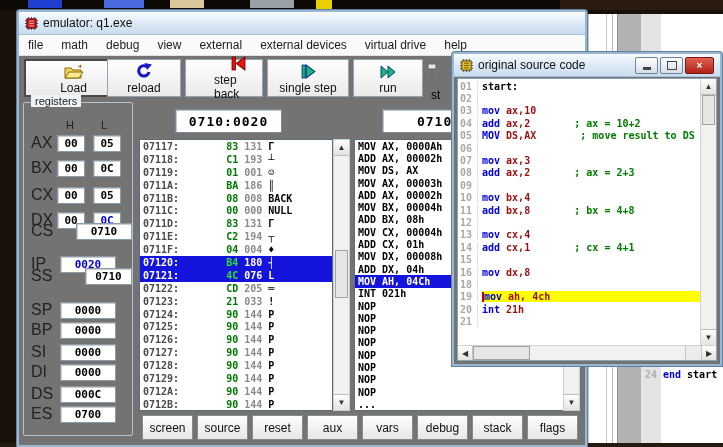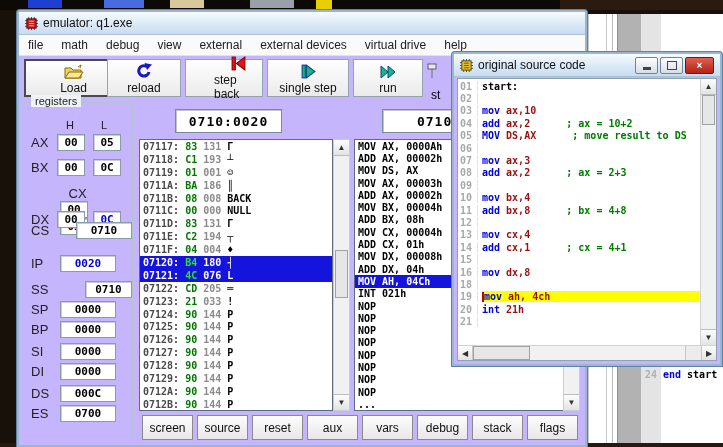--- a/index.html
+++ b/index.html
@@ -1,49 +1,49 @@
 <!DOCTYPE html>
 <html><head>
 <meta charset="utf-8">
 <style>
   html,body{margin:0;padding:0;background:#17110a;}
   .stage{position:relative;width:723px;height:447px;overflow:hidden;background:#17110a;font-family:"Liberation Sans",sans-serif;}
   .frag{position:absolute;}
   
-  .win{position:absolute;background:#c4b5fd;border:2px solid #9cb6d0;box-shadow:0 0 0 1px #5f82a4;border-radius:3px 3px 0 0;}
+  .win{position:absolute;background:#737373;border:2px solid #9cb6d0;box-shadow:0 0 0 1px #5f82a4;border-radius:3px 3px 0 0;}
   .titlebar{height:22px;background:linear-gradient(#f7fbff,#dbe9f6 55%,#c9dcee);display:flex;align-items:center;padding:0 6px;gap:5px;border-bottom:1px solid #a9c1d9;font-size:12px;color:#101010;}
   .title-text{white-space:nowrap;}
   .emu{left:17px;top:10px;width:566px;height:433px;z-index:20;}
   .src-win{left:452px;top:8px;width:266px;height:310px;z-index:30;margin-top:44px;}
   .editor-frag{position:absolute;left:584px;top:14px;width:139px;height:429px;background:#ffffff;z-index:10;}
   
   .menubar{height:20px;background:#fafafa;border-bottom:1px solid #e2e2e2;display:flex;align-items:center;font-size:12px;color:#1c1c1c;}
   .menu-item{padding:0 9px;cursor:default;}
   .toolbar-btn{position:absolute;top:47px;height:38px;background:linear-gradient(#ffffff,#eaeaea);border:1px solid #96a2ae;display:flex;flex-direction:column;align-items:center;justify-content:center;gap:1px;font-size:12px;color:#101010;box-sizing:border-box;}
   .btn-default{border:2px solid #4a4a4a;}
   .tb-icon{height:18px;display:flex;align-items:flex-end;justify-content:center;}
   
   .addrbox{position:absolute;top:97px;height:22px;background:#fff;border:1px solid #7a8a9a;box-shadow:inset 1px 1px 0 #c4c4c4;font:bold 13px "DejaVu Sans Mono",monospace;display:flex;align-items:center;justify-content:center;letter-spacing:1px;color:#000;}
   
   .group{position:absolute;left:4px;top:90px;width:108px;height:332px;border:1px solid #b6c2cd;border-radius:2px;}
   .group-label{position:absolute;top:-8px;left:7px;background:#eef3f8;padding:0 4px;font-size:11px;color:#222;}
   .hl-head{position:absolute;top:16px;width:26px;text-align:center;font-size:11px;color:#222;}
   .reg-row{position:absolute;left:0;display:flex;align-items:center;width:108px;}
-  .reg-label{width:26px;font-size:13px;color:#222;padding-left:7px;flex:none;}
+  .reg-label{width:26px;font-size:16px;color:#222;padding-left:7px;flex:none;}
   .reg-box{background:#fff;border:1px solid #8a9aa8;box-shadow:inset 1px 1px 0 #cdcdcd;height:15px;display:flex;align-items:center;justify-content:center;font:bold 11px "DejaVu Sans Mono",monospace;color:#000;}
   .reg-box.pair{width:26px;margin-right:8px;}
   .reg-box.single{width:54px;margin-left:3px;}
   .blue-val{color:#0000d6;}
   
   .panel{position:absolute;top:127px;height:272px;background:#fff;border:1px solid #5d6d7b;font:bold 10px "DejaVu Sans Mono",monospace;overflow:hidden;box-sizing:border-box;}
   .mem{left:120px;width:194px;}
   .dis{left:335px;width:226px;}
   .row{height:12.9px;display:flex;align-items:center;white-space:pre;padding-left:3px;}
   .dis .row{height:12.3px;}
-  .m-a{color:#4a4a4a;} .m-h{color:#007800;} .m-d{color:#8a8a8a;} .m-c{color:#000;}
+  .m-a{color:#4a4a4a;} .m-h{color:#007800;margin-left:41px;} .m-d{color:#8a8a8a;} .m-c{color:#000;}
   .row.sel{background:#1414dc;}
   .row.sel .m-a,.row.sel .m-d,.row.sel .m-c{color:#fff;}
   .row.sel .m-h{color:#2ee02e;}
   .dis .row.sel{color:#fff;}
   
   .vscroll{position:absolute;width:17px;background:#f1f1f1;border:1px solid #c6ced6;box-sizing:border-box;}
   .sb-btn{height:15px;display:flex;align-items:center;justify-content:center;font-size:8px;color:#303030;background:linear-gradient(#fdfdfd,#e3e3e3);border-bottom:1px solid #bcbcbc;}
   .sb-btn.bot{position:absolute;bottom:0;left:0;right:0;border-top:1px solid #bcbcbc;border-bottom:none;}
   .sb-thumb{position:absolute;left:1px;right:1px;background:#e6e6e6;border:1px solid #a2a2a2;}
   
@@ -55,21 +55,21 @@
   .cap .min-glyph{width:8px;height:3px;background:#444;margin-top:6px;}
   .cap .max-glyph{width:8px;height:7px;border:1px solid #444;}
   .src-client{position:absolute;left:3px;right:3px;top:24px;bottom:3px;background:#fff;border:1px solid #8fa2b4;display:flex;flex-direction:column;box-sizing:border-box;}
   .src-main{flex:1;display:flex;min-height:0;overflow:hidden;}
   .src-lines{flex:1;font:bold 10px "DejaVu Sans Mono",monospace;padding-top:1px;overflow:hidden;}
   .src-line{height:12.4px;display:flex;align-items:center;}
   .src-num{width:17px;color:#a8a8a8;padding-left:2px;border-right:1px solid #e2e2e2;margin-right:4px;flex:none;}
   .src-code{flex:1;white-space:pre;}
   .src-line.hl .src-code{background:#ffff00;}
   .caret{display:inline-block;width:2px;height:10px;background:#c00000;vertical-align:middle;}
-  .tk-kw{color:#0000e0;} .tk-op{color:#9a1010;} .tk-cm{color:#007d00;} .tk-pl{color:#000;}
+  .tk-kw{color:#0000e0;} .tk-op{color:#9a1010;} .tk-cm{color:#007d00;padding-left:8px;} .tk-pl{color:#000;}
   .src-vscroll{width:15px;flex:none;background:#f1f1f1;border-left:1px solid #d2d2d2;position:relative;}
   .src-hscroll{height:14px;flex:none;border-top:1px solid #d2d2d2;background:#f1f1f1;display:flex;align-items:stretch;}
   .hs-btn{width:14px;display:flex;align-items:center;justify-content:center;font-size:8px;color:#303030;background:linear-gradient(#fdfdfd,#e3e3e3);border-right:1px solid #c6c6c6;}
   .hs-thumb{width:55px;background:#e6e6e6;border:1px solid #a2a2a2;}
   .hs-corner{width:15px;margin-left:auto;background:#ececec;border-left:1px solid #c6c6c6;}
   
   .ed-line{height:11.5px;display:flex;align-items:center;font:bold 10px "DejaVu Sans Mono",monospace;}
   .ed-num{width:14px;text-align:right;color:#b0b0b0;flex:none;}
   .ed-code{white-space:pre;margin-left:6px;}
 </style>
@@ -217,39 +217,39 @@
           <div class="reg-row" style="top: 31px;">
             <span class="reg-label">AX</span>
             <span class="reg-box pair">00</span>
             <span class="reg-box pair">05</span>
           </div>
           <div class="reg-row" style="top: 56px;">
             <span class="reg-label">BX</span>
             <span class="reg-box pair">00</span>
             <span class="reg-box pair">0C</span>
           </div>
-          <div class="reg-row" style="top: 83px; flex-direction: column;">
+          <div class="reg-row" style="top: 83px;">
             <span class="reg-label">CX</span>
             <span class="reg-box pair">00</span>
             <span class="reg-box pair">05</span>
           </div>
           <div class="reg-row" style="top: 108px;">
             <span class="reg-label">DX</span>
             <span class="reg-box pair">00</span>
             <span class="reg-box pair blue-val">0C</span>
           </div>
           <div class="reg-row" style="top: 119px; gap: 16px;">
             <span class="reg-label">CS</span>
             <span class="reg-box single">0710</span>
           </div>
           <div class="reg-row" style="top: 152px;">
             <span class="reg-label">IP</span>
             <span class="reg-box single blue-val">0020</span>
           </div>
-          <div class="reg-row" style="top: 178px; gap: 25px;">
+          <div class="reg-row" style="top: 164px; gap: 25px;">
             <span class="reg-label">SS</span>
             <span class="reg-box single">0710</span>
           </div>
           <div class="reg-row" style="top: 198px;">
             <span class="reg-label">SP</span>
             <span class="reg-box single">0000</span>
           </div>
           <div class="reg-row" style="top: 218px;">
             <span class="reg-label">BP</span>
             <span class="reg-box single">0000</span>

